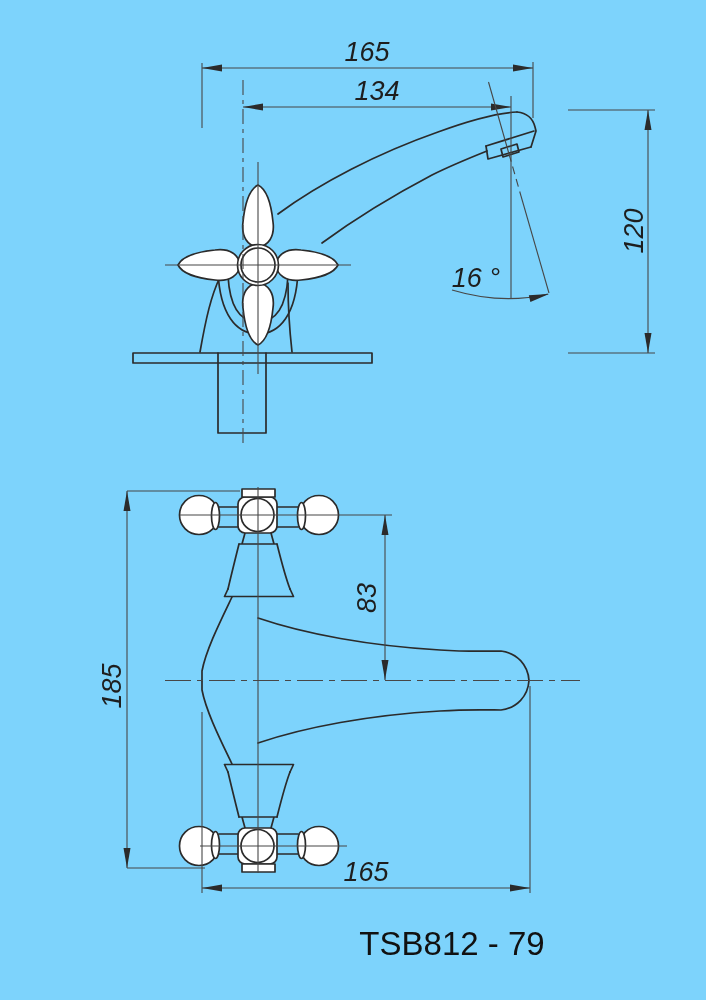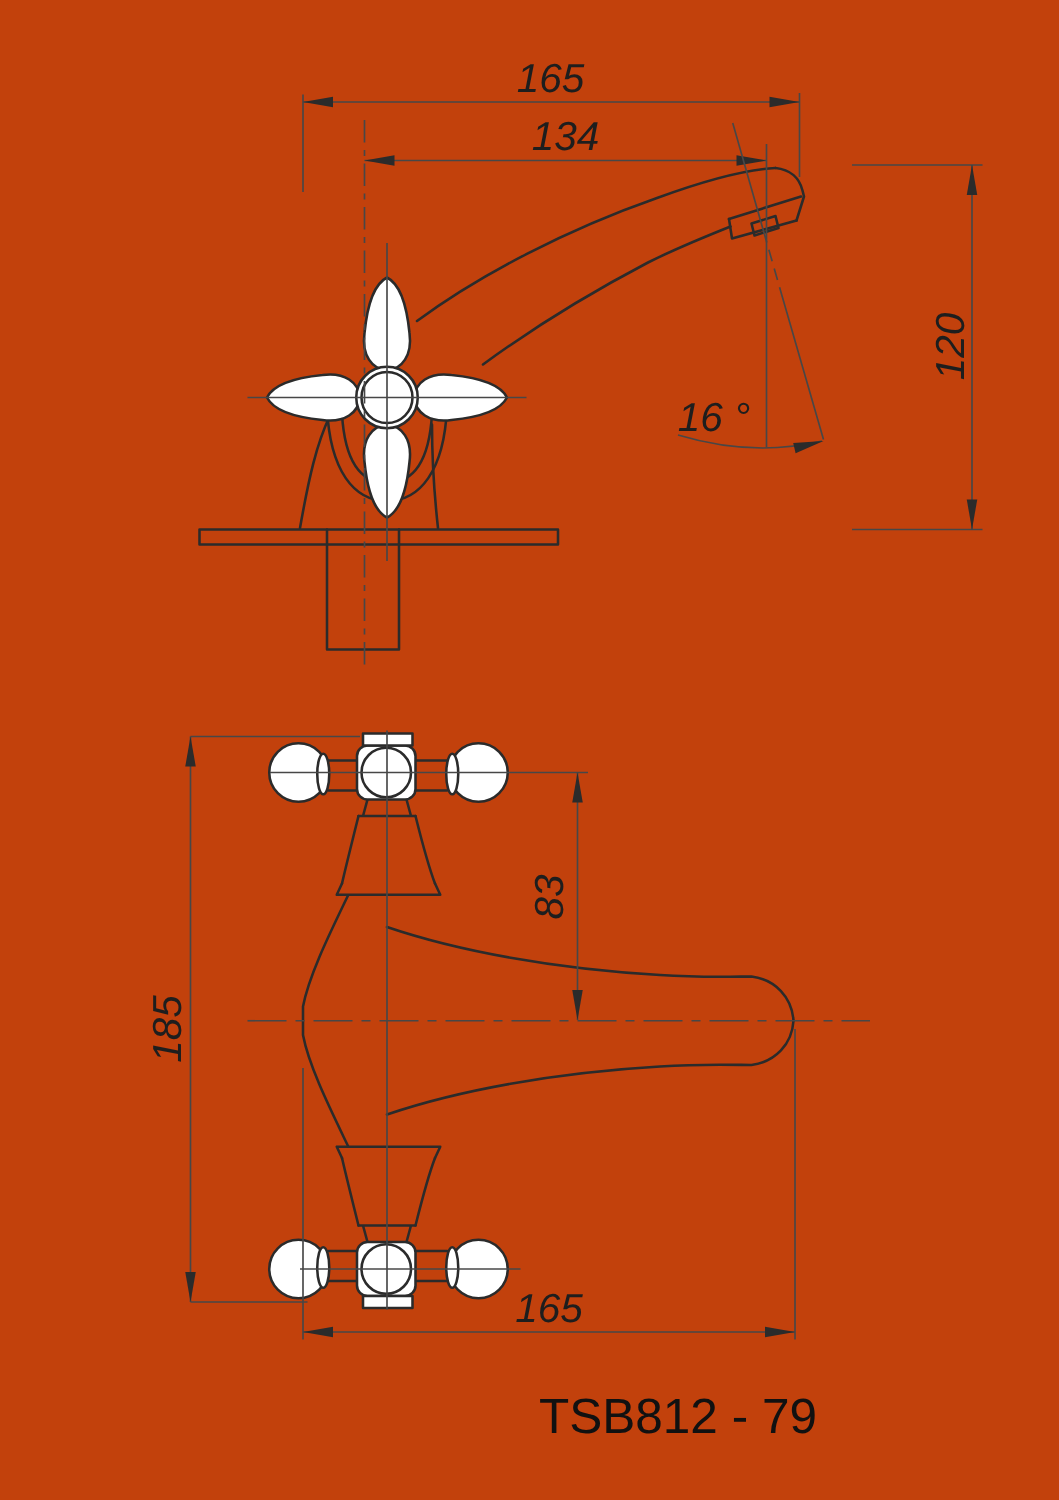--- a/index.html
+++ b/index.html
@@ -1,16 +1,16 @@
 <!DOCTYPE html>
 <html><head>
 <meta charset="utf-8">
 <style>
   html,body{margin:0;padding:0;background:#ffffff;}
-  #page{position:relative;width:706px;height:1000px;background:#c2410c;overflow:hidden;
+  #page{position:relative;width:706px;height:1000px;background:#7dd3fc;overflow:hidden;
         font-family:"Liberation Sans",sans-serif;}
   svg{display:block;}
   .obj {stroke:#2b2b2b;stroke-width:1.7;fill:none;stroke-linecap:round;stroke-linejoin:round;}
   .objf{stroke:#2b2b2b;stroke-width:1.7;fill:#ffffff;stroke-linejoin:round;}
   .thin{stroke:#474747;stroke-width:1.1;fill:none;}
   .cl1 {stroke:#474747;stroke-width:1.1;fill:none;stroke-dasharray:15 5 4 5;}
   .cl2 {stroke:#474747;stroke-width:1.1;fill:none;stroke-dasharray:26 6 6 6;}
   .dsh {stroke:#474747;stroke-width:1.1;fill:none;stroke-dasharray:8 5;}
   .arr {fill:#2b2b2b;stroke:none;}
   .dim {font-family:"Liberation Sans",sans-serif;font-style:italic;font-size:27px;fill:#1e1e1e;}

